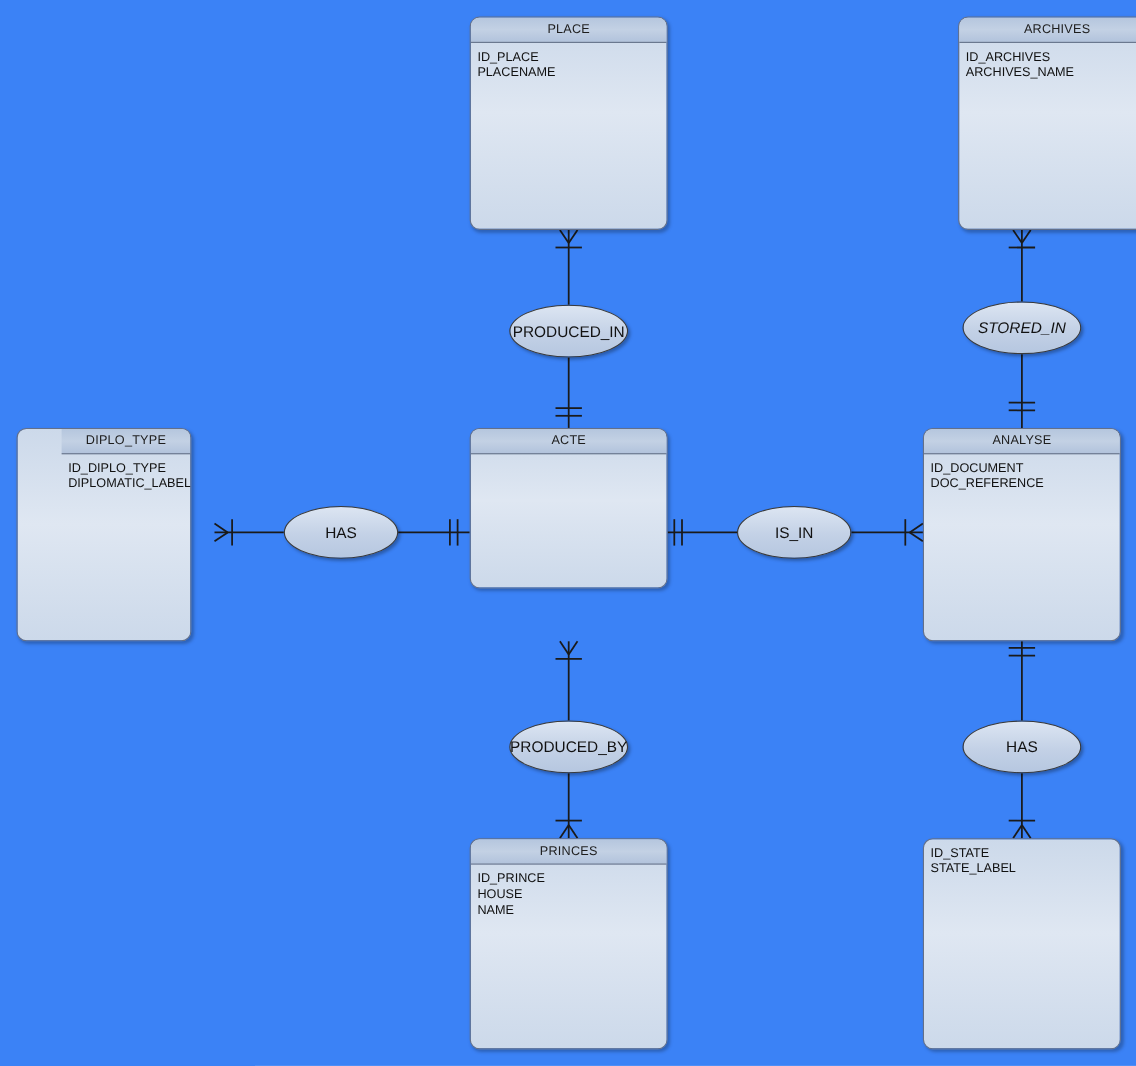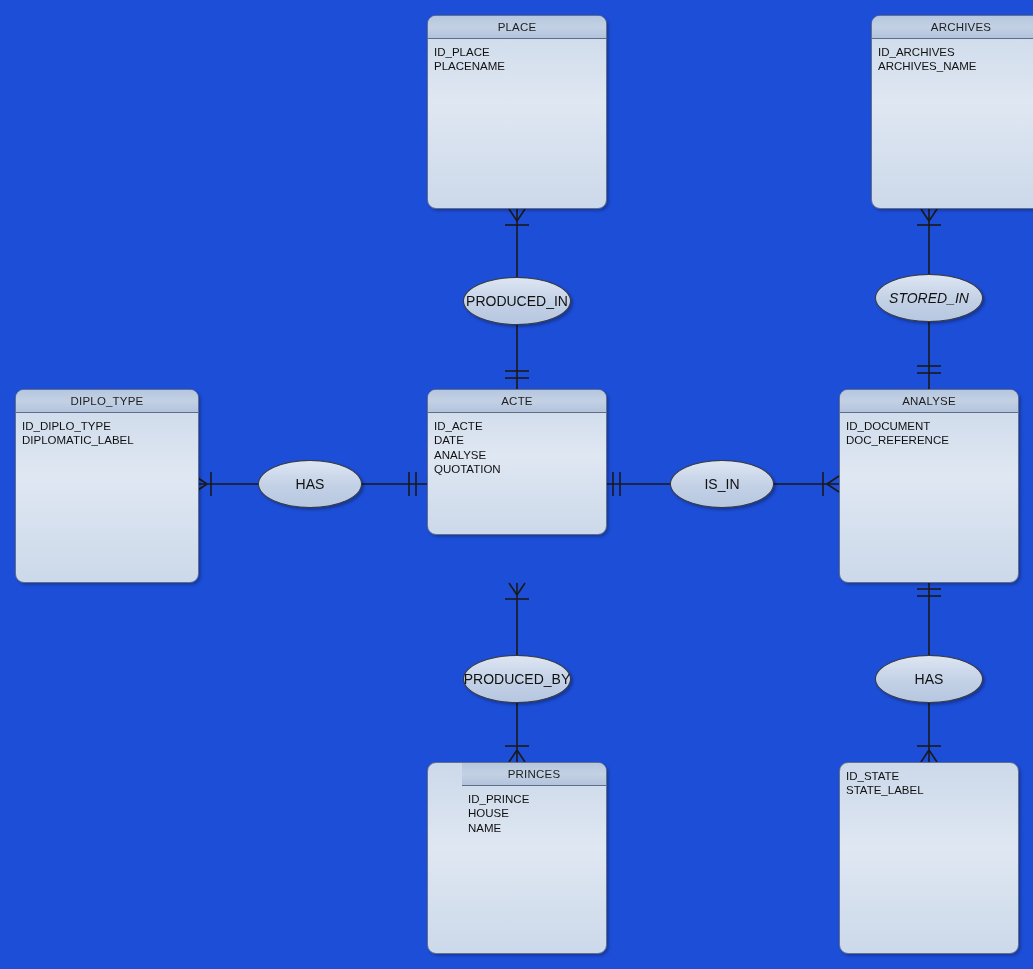--- a/index.html
+++ b/index.html
@@ -4,21 +4,21 @@
 <style>
   html, body {
     margin: 0;
     padding: 0;
     background: #ffffff;
   }
   #canvas {
     position: relative;
     width: 1033px;
     height: 969px;
-    background: #1d4ed8;
+    background: #3b82f6;
     font-family: "Liberation Sans", sans-serif;
     overflow: hidden;
   }
   #edge-layer {
     position: absolute;
     left: 0;
     top: 0;
     width: 1033px;
     height: 969px;
     pointer-events: none;
@@ -162,47 +162,41 @@
   </div>
 
   <div class="entity" style="left:839px; top:15px; width:180px; height:194px;margin-left:32px;">
     <div class="entity-title">ARCHIVES</div>
     <div class="entity-attrs">
       <div>ID_ARCHIVES</div>
       <div>ARCHIVES_NAME</div>
     </div>
   </div>
 
-  <div class="entity" style="left:15px; top:389px; width:184px; height:194px;">
+  <div class="entity" style="left:15px; top:389px; width:159px; height:194px;padding-left:40px;">
     <div class="entity-title">DIPLO_TYPE</div>
     <div class="entity-attrs">
       <div>ID_DIPLO_TYPE</div>
       <div>DIPLOMATIC_LABEL</div>
     </div>
   </div>
 
   <div class="entity" style="left:427px; top:389px; width:180px; height:146px;">
     <div class="entity-title">ACTE</div>
-    <div class="entity-attrs">
-      <div>ID_ACTE</div>
-      <div>DATE</div>
-      <div>ANALYSE</div>
-      <div>QUOTATION</div>
-    </div>
   </div>
 
   <div class="entity" style="left:839px; top:389px; width:180px; height:194px;">
     <div class="entity-title">ANALYSE</div>
     <div class="entity-attrs">
       <div>ID_DOCUMENT</div>
       <div>DOC_REFERENCE</div>
     </div>
   </div>
 
-  <div class="entity" style="left:427px; top:762px; width:180px; height:192px;padding-left:34px;">
+  <div class="entity" style="left:427px; top:762px; width:180px; height:192px;">
     <div class="entity-title">PRINCES</div>
     <div class="entity-attrs">
       <div>ID_PRINCE</div>
       <div>HOUSE</div>
       <div>NAME</div>
     </div>
   </div>
 
   <div class="entity" style="left:839px; top:762px; width:180px; height:192px;">
     <div class="entity-attrs">

